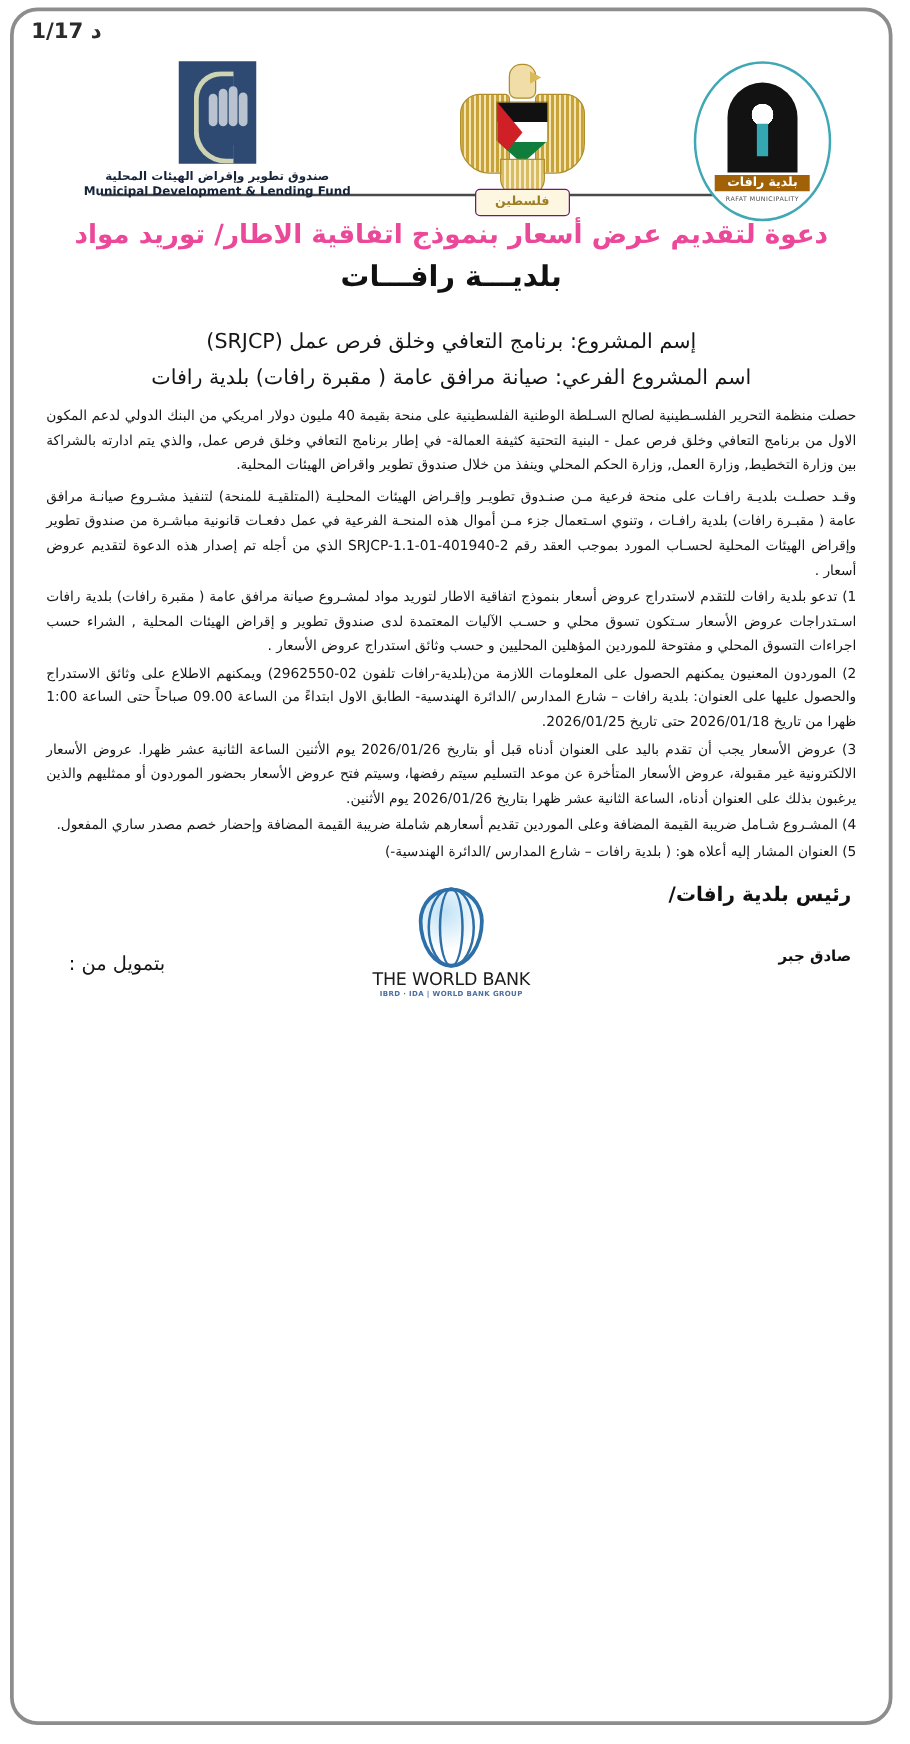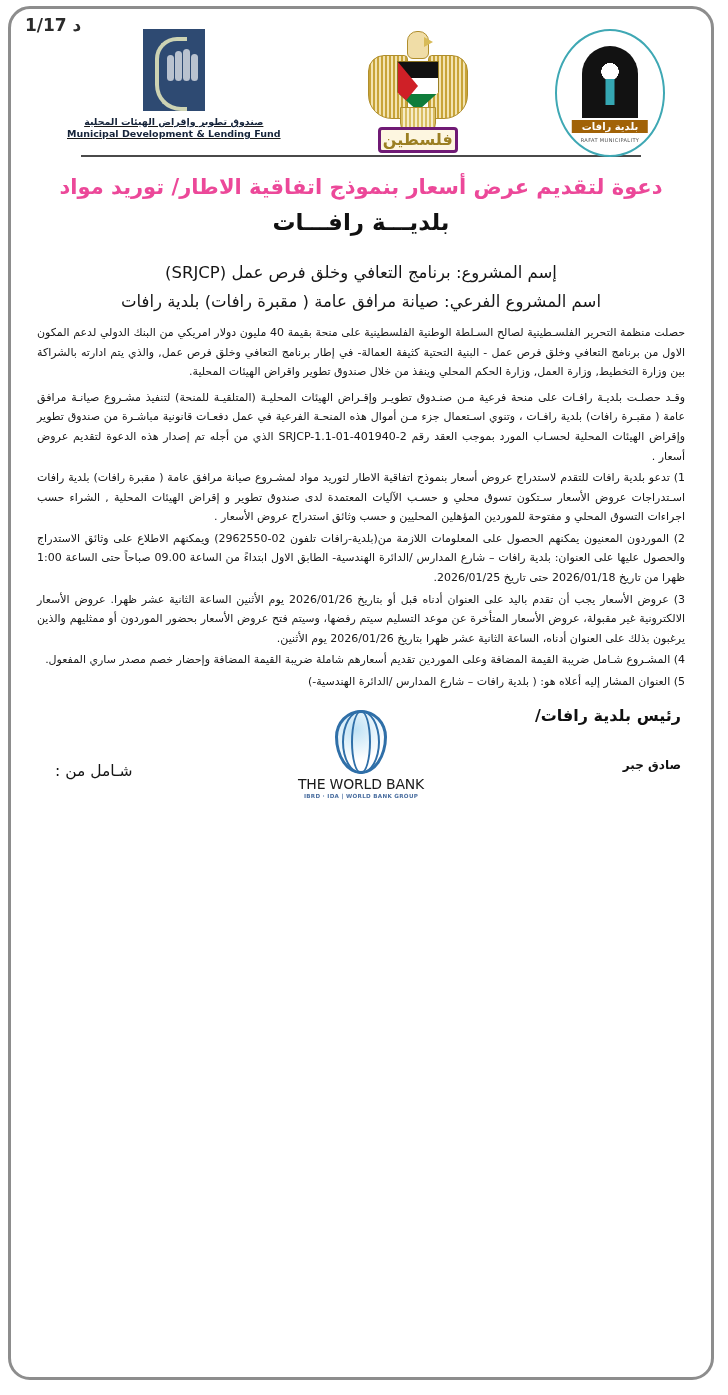--- a/index.html
+++ b/index.html
@@ -41,24 +41,23 @@
     letter-spacing: 0.3px;
   }
 
   
   .logo-row {
     position: relative;
     display: flex;
     flex-direction: row-reverse;
     justify-content: space-between;
     align-items: flex-start;
-    padding: 20px 46px 0 56px;
+    padding: 40px 46px 0 56px;
     height: 140px;
     box-sizing: border-box;
-    text-decoration: underline;
   }
 
   .logo-block {
     display: flex;
     flex-direction: column;
     align-items: center;
   }
 
   
   .mdlf-mark {
@@ -187,23 +186,23 @@
     border-radius: 0 0 14px 14px;
   }
   .eagle .scroll {
     position: absolute;
     left: 50%;
     transform: translateX(-50%);
     bottom: 2px;
     width: 74px;
     height: 20px;
     background: #fdf6e0;
-    border: 3px solid #701a75;
+    border: 1px solid #701a75;
     border-radius: 4px;
-    font-size: 16px;
+    font-size: 10px;
     font-weight: 700;
     color: #9b7f22;
     text-align: center;
     line-height: 19px;
   }
 
   
   .seal {
     width: 106px;
     height: 124px;
@@ -463,21 +462,21 @@
     <div class="para just tight">3) عروض الأسعار يجب أن تقدم  باليد على العنوان أدناه قبل أو بتاريخ 2026/01/26 يوم الأثنين الساعة الثانية عشر ظهرا. عروض الأسعار الالكترونية غير مقبولة، عروض الأسعار المتأخرة عن موعد التسليم سيتم رفضها، وسيتم فتح عروض الأسعار بحضور الموردون أو ممثليهم والذين يرغبون بذلك على العنوان أدناه، الساعة الثانية عشر ظهرا بتاريخ 2026/01/26 يوم الأثنين.</div>
     <div class="para just tight">4) المشـروع شـامل ضريبة القيمة المضافة وعلى الموردين تقديم أسعارهم شاملة ضريبة القيمة المضافة وإحضار خصم مصدر ساري المفعول.</div>
     <div class="para just tight">5) العنوان المشار إليه أعلاه هو: ( بلدية رافات – شارع المدارس  /الدائرة الهندسية-)</div>
 
   </div>
 
   <div class="sign-area">
     <div class="sign-title">رئيس بلدية رافات/</div>
     <div class="sign-name">صادق جبر</div>
 
-    <div class="funder-label">شـامل من :</div>
+    <div class="funder-label">بتمويل من :</div>
 
     <div class="wb-logo">
       <div class="wb-globe"></div>
       <div class="wb-name">THE WORLD BANK</div>
       <div class="wb-sub">IBRD · IDA | WORLD BANK GROUP</div>
     </div>
   </div>
 
 </div>
 

